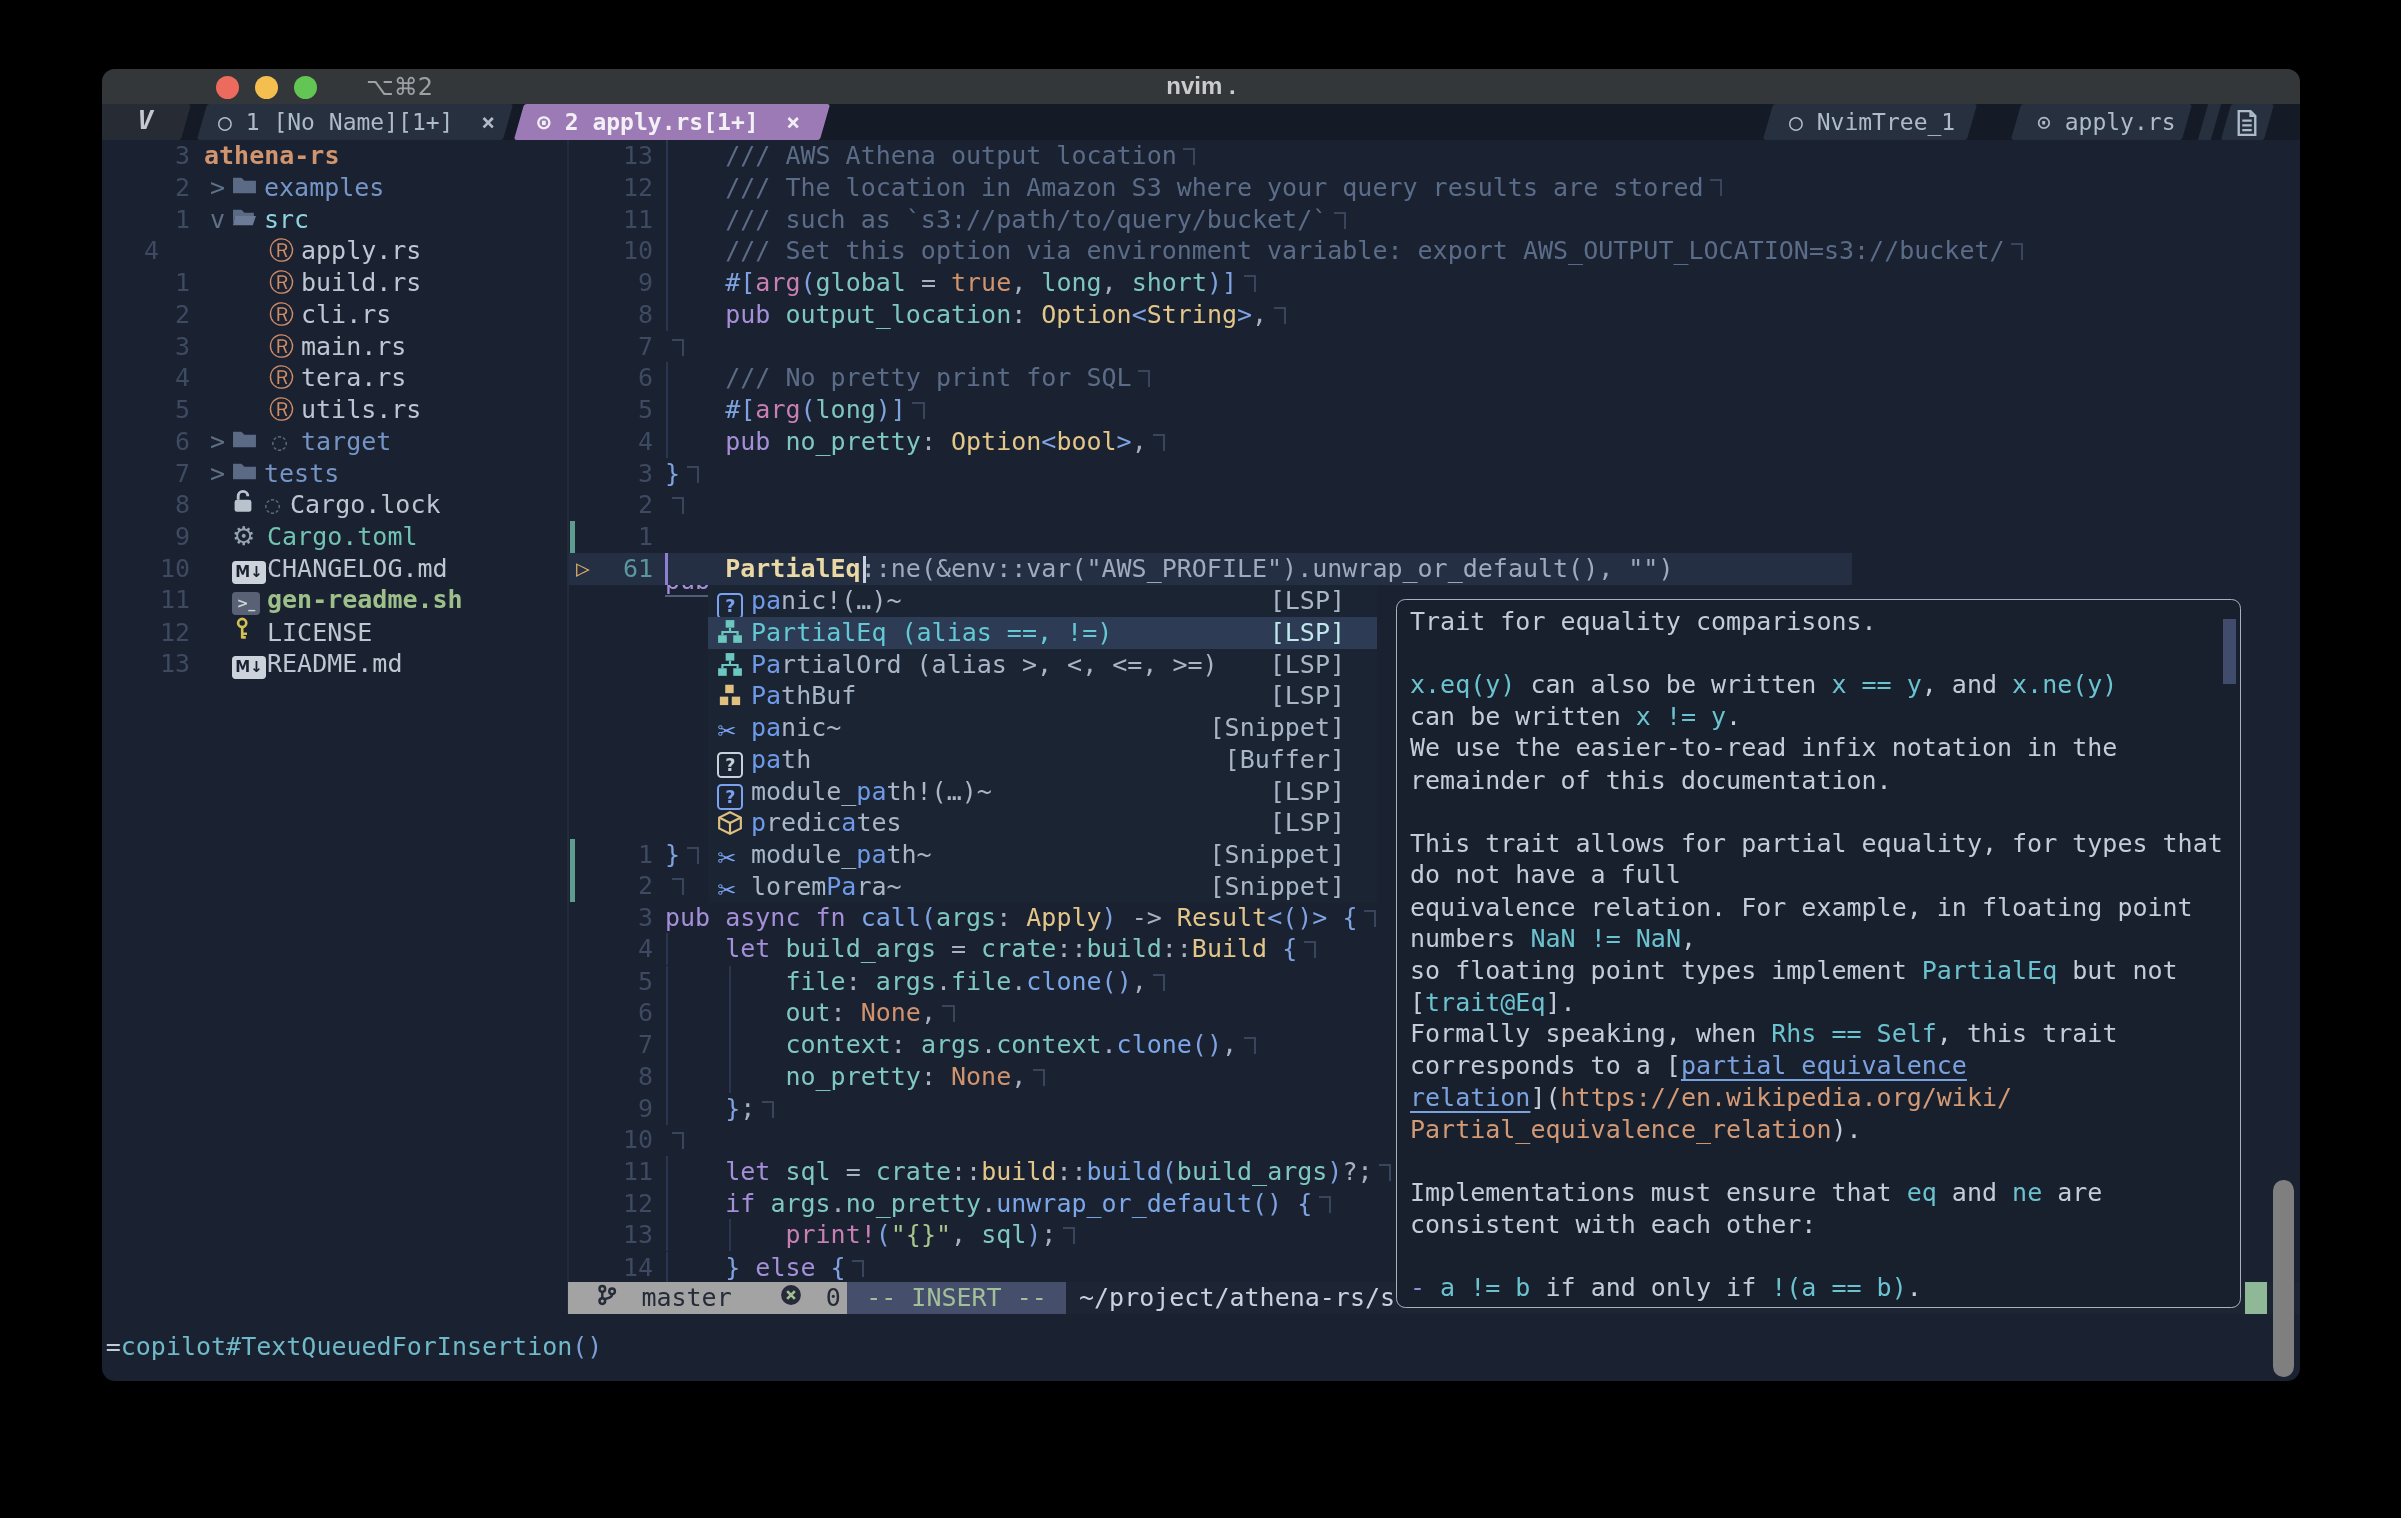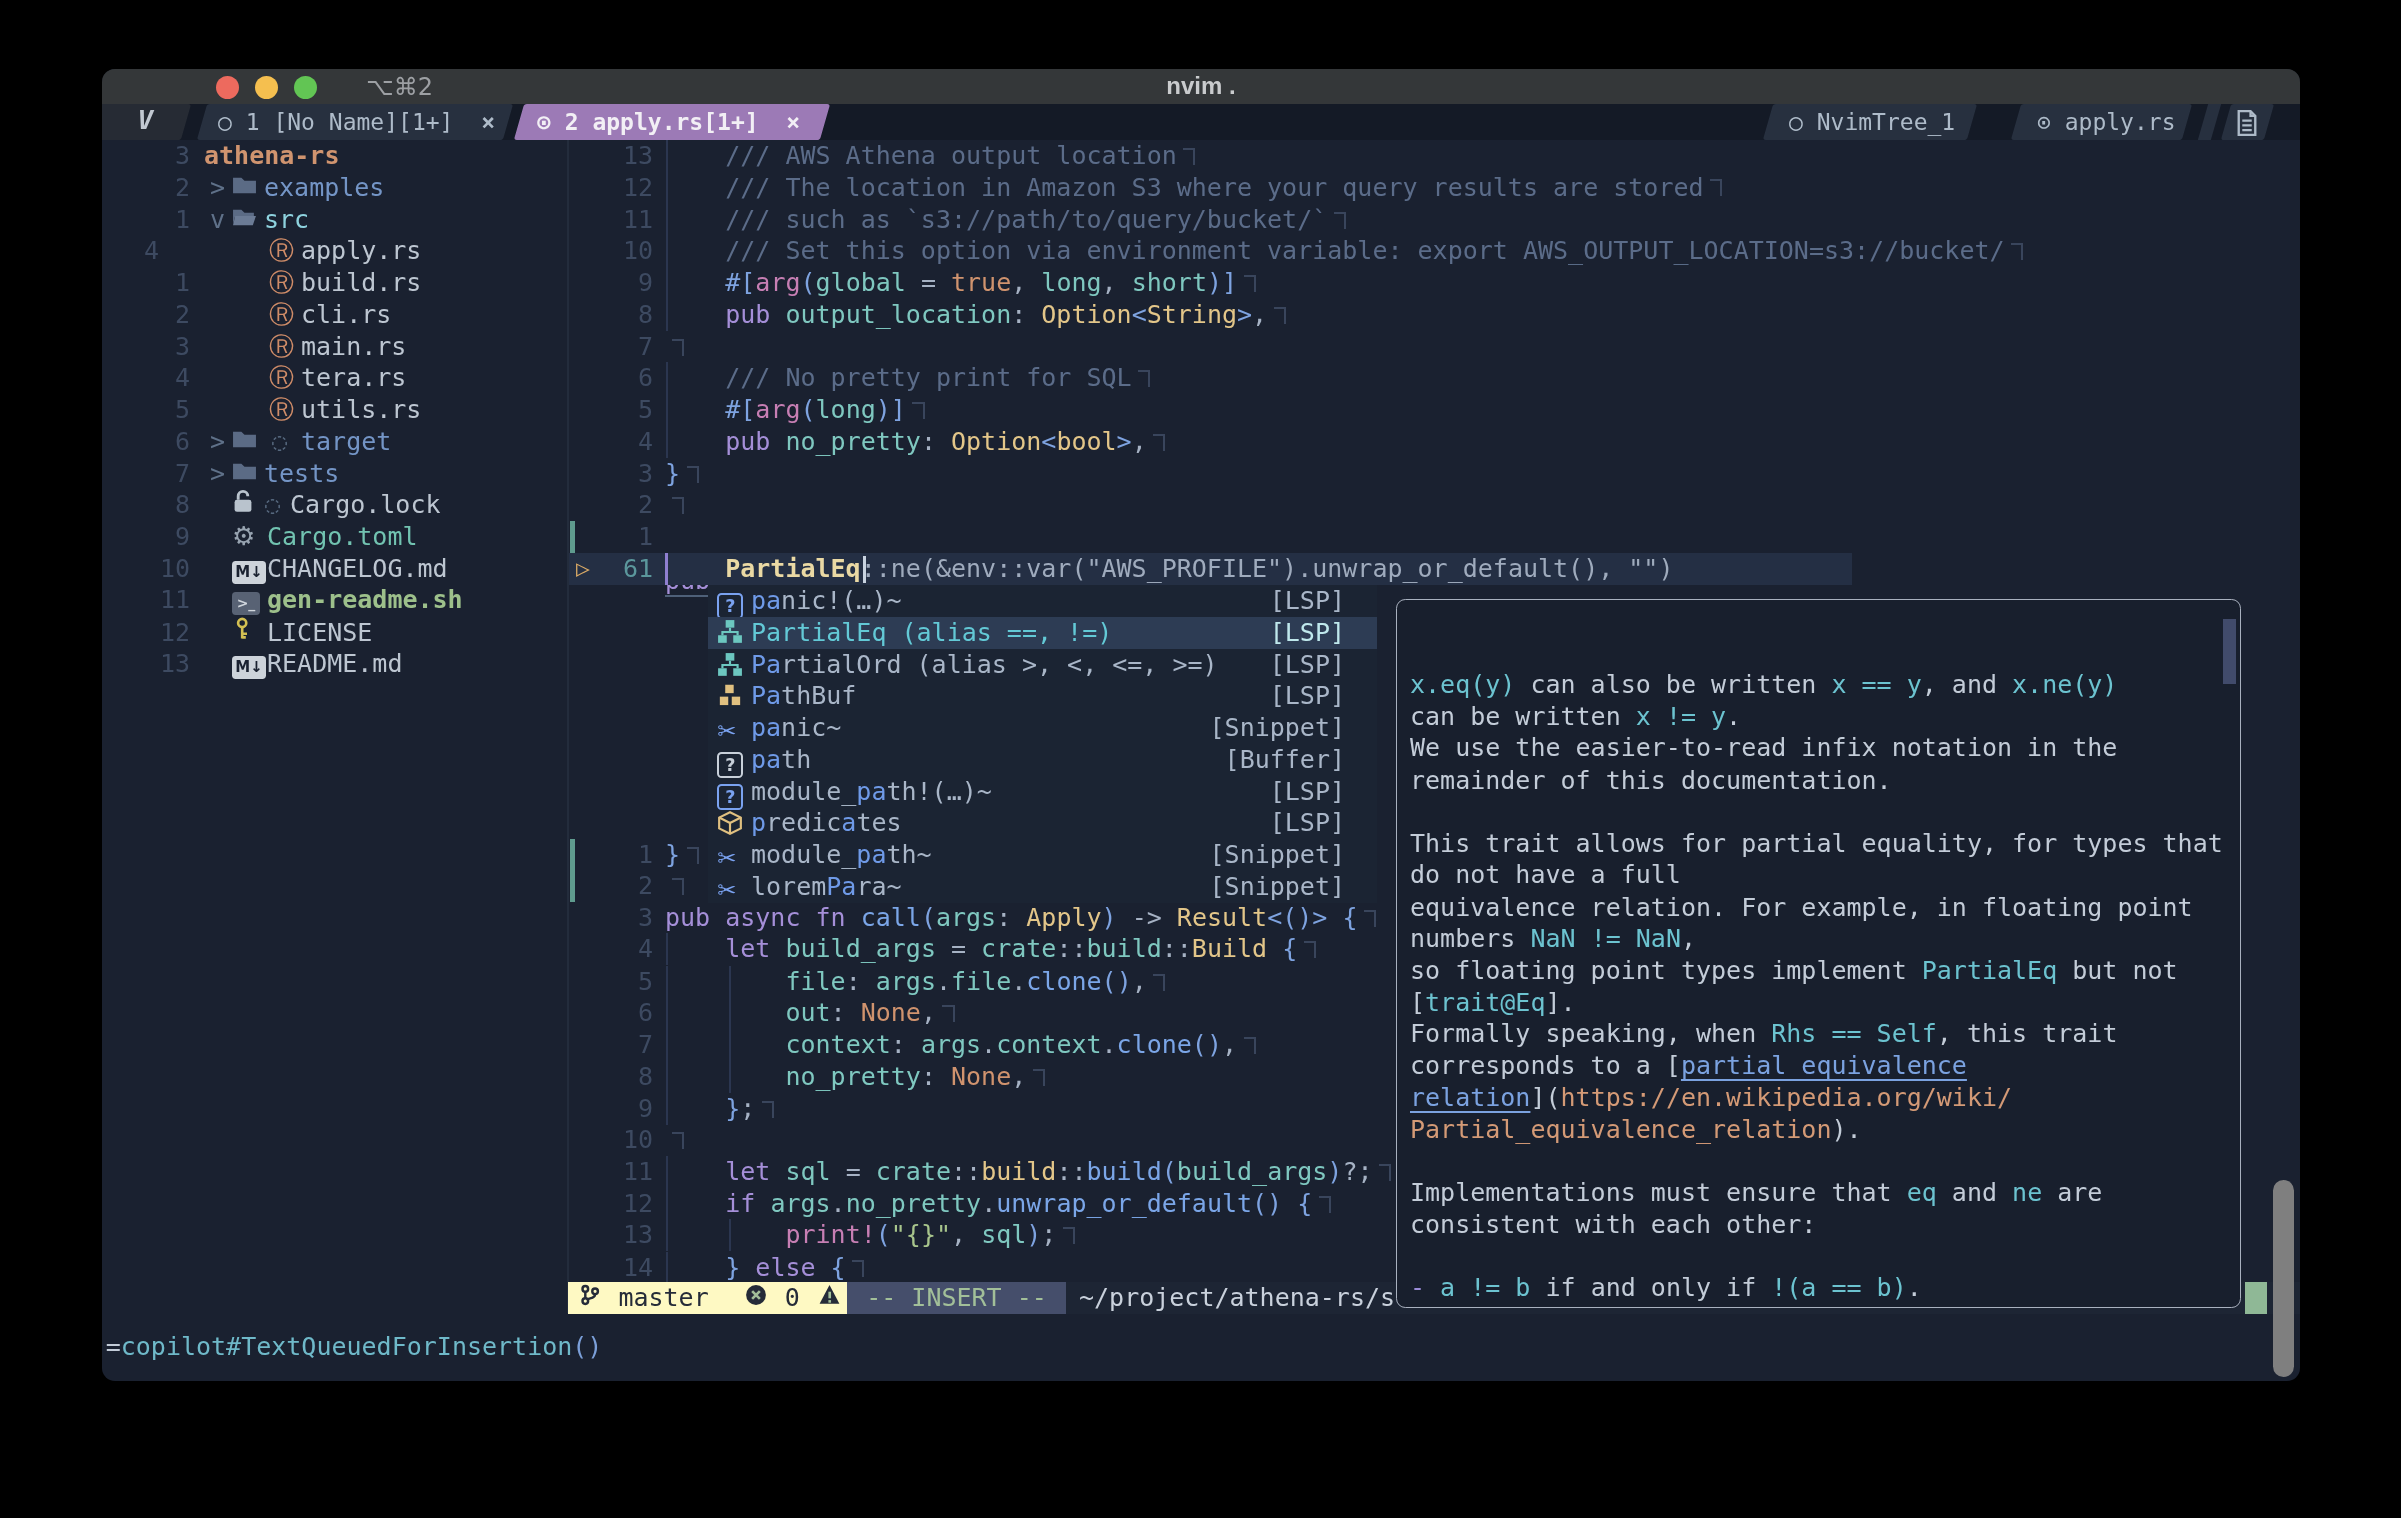--- a/index.html
+++ b/index.html
@@ -66,21 +66,21 @@
   
   #docs{position:absolute;left:1294px;top:530px;width:845px;height:709px;background:#181f2d;
         border:1.9px solid #a9b1bf;border-radius:9.3px;z-index:5;box-sizing:border-box;}
   .dline{position:absolute;left:13px;width:815px;height:32px;line-height:31.5px;font-size:25px;white-space:pre;}
   .d-t{color:#c3ccd8;} .d-c{color:#6cc3d0;}
   .d-l{color:#7ba2e0;text-decoration:underline;text-underline-offset:4.6px;}
   .d-u{color:#d49a76;} .d-b{color:#9b8cd8;}
   #docthumb{position:absolute;right:3.7px;top:18.5px;width:13px;height:65px;background:#414b6b;}
   
   #statusline{position:absolute;left:466px;top:1213px;width:1732px;height:31.5px;background:#1d2534;z-index:2;font-size:25px;line-height:31.5px;}
-  #st-git{position:absolute;left:0;top:0;width:279px;height:31.5px;background:#fef9c3;color:#252b38;display:flex;align-items:center;gap:18px;padding-left:12px;box-sizing:border-box;}
+  #st-git{position:absolute;left:0;top:0;width:279px;height:31.5px;background:#a3a3a3;color:#252b38;display:flex;align-items:center;gap:24px;padding-left:29px;box-sizing:border-box;}
   #st-mode{position:absolute;left:279px;top:0;width:219px;height:31.5px;background:#454e6b;color:#a2bf99;text-align:center;}
   #st-path{position:absolute;left:511px;top:0;color:#c9d1dc;}
   #st-sliver{position:absolute;left:2143px;top:1213px;width:22px;height:31.5px;background:#8fb896;z-index:6;}
   .sticon{display:inline-block;vertical-align:middle;}
   
   #cmdline{position:absolute;left:3.7px;top:1244px;height:35px;font-size:25px;line-height:35px;white-space:pre;margin-top:16px;}
   .c-pun{color:#c3ccd8;} .c-teal{color:#6fb9c9;} .c-blue{color:#7b9fd8;}
   
   #macscroll{position:absolute;left:2171px;top:1111px;width:21px;height:197px;background:#7f7f7f;border-radius:11px;z-index:10;}
   .rt-gap{position:absolute;top:0;height:36px;width:13px;background:#27303f;transform:skewX(-16deg);}
@@ -222,20 +222,21 @@
         <div class="pitem" style="top: 222px;"><span class="picon"><svg width="26" height="26" viewBox="0 0 24 24">
               <path d="M12 2 L22 7 V17 L12 22 L2 17 V7 Z" fill="none" stroke="#e0c080" stroke-width="2"></path>
               <path d="M2 7 L12 12 L22 7 M12 12 V22" fill="none" stroke="#e0c080" stroke-width="2"></path>
             </svg></span><span class="plab"><span class="pm-seg">p</span><span class="pt-seg">redic</span><span class="pm-seg">a</span><span class="pt-seg">tes</span></span><span class="psrc">[LSP]</span></div>
         <div class="pitem" style="top: 254px;"><span class="picon"><span class="scis">✂</span></span><span class="plab"><span class="pt-seg">module_</span><span class="pm-seg">pa</span><span class="pt-seg">th~</span></span><span class="psrc">[Snippet]</span></div>
         <div class="pitem" style="top: 286px;"><span class="picon"><span class="scis">✂</span></span><span class="plab"><span class="pt-seg">lorem</span><span class="pm-seg">Pa</span><span class="pt-seg">ra~</span></span><span class="psrc">[Snippet]</span></div>
       </div>
 
     <div id="docs">
       <div id="docthumb"></div>
+    <div class="dline" style="top: 5.6px;"><span class="d-t">Trait for equality comparisons.</span></div>
         <div class="dline" style="top: 37px;"></div>
         <div class="dline" style="top: 69px;"><span class="d-c">x.eq(y)</span><span class="d-t"> can also be written </span><span class="d-c">x == y</span><span class="d-t">, and </span><span class="d-c">x.ne(y)</span></div>
         <div class="dline" style="top: 101px;"><span class="d-t">can be written </span><span class="d-c">x != y</span><span class="d-t">.</span></div>
         <div class="dline" style="top: 132px;"><span class="d-t">We use the easier-to-read infix notation in the</span></div>
         <div class="dline" style="top: 165px;"><span class="d-t">remainder of this documentation.</span></div>
         <div class="dline" style="top: 196px;"></div>
         <div class="dline" style="top: 228px;"><span class="d-t">This trait allows for partial equality, for types that</span></div>
         <div class="dline" style="top: 259px;"><span class="d-t">do not have a full</span></div>
         <div class="dline" style="top: 323px;"><span class="d-t">numbers </span><span class="d-c">NaN != NaN</span><span class="d-t">,</span></div>
         <div class="dline" style="top: 292px;"><span class="d-t">equivalence relation. For example, in floating point</span></div>

